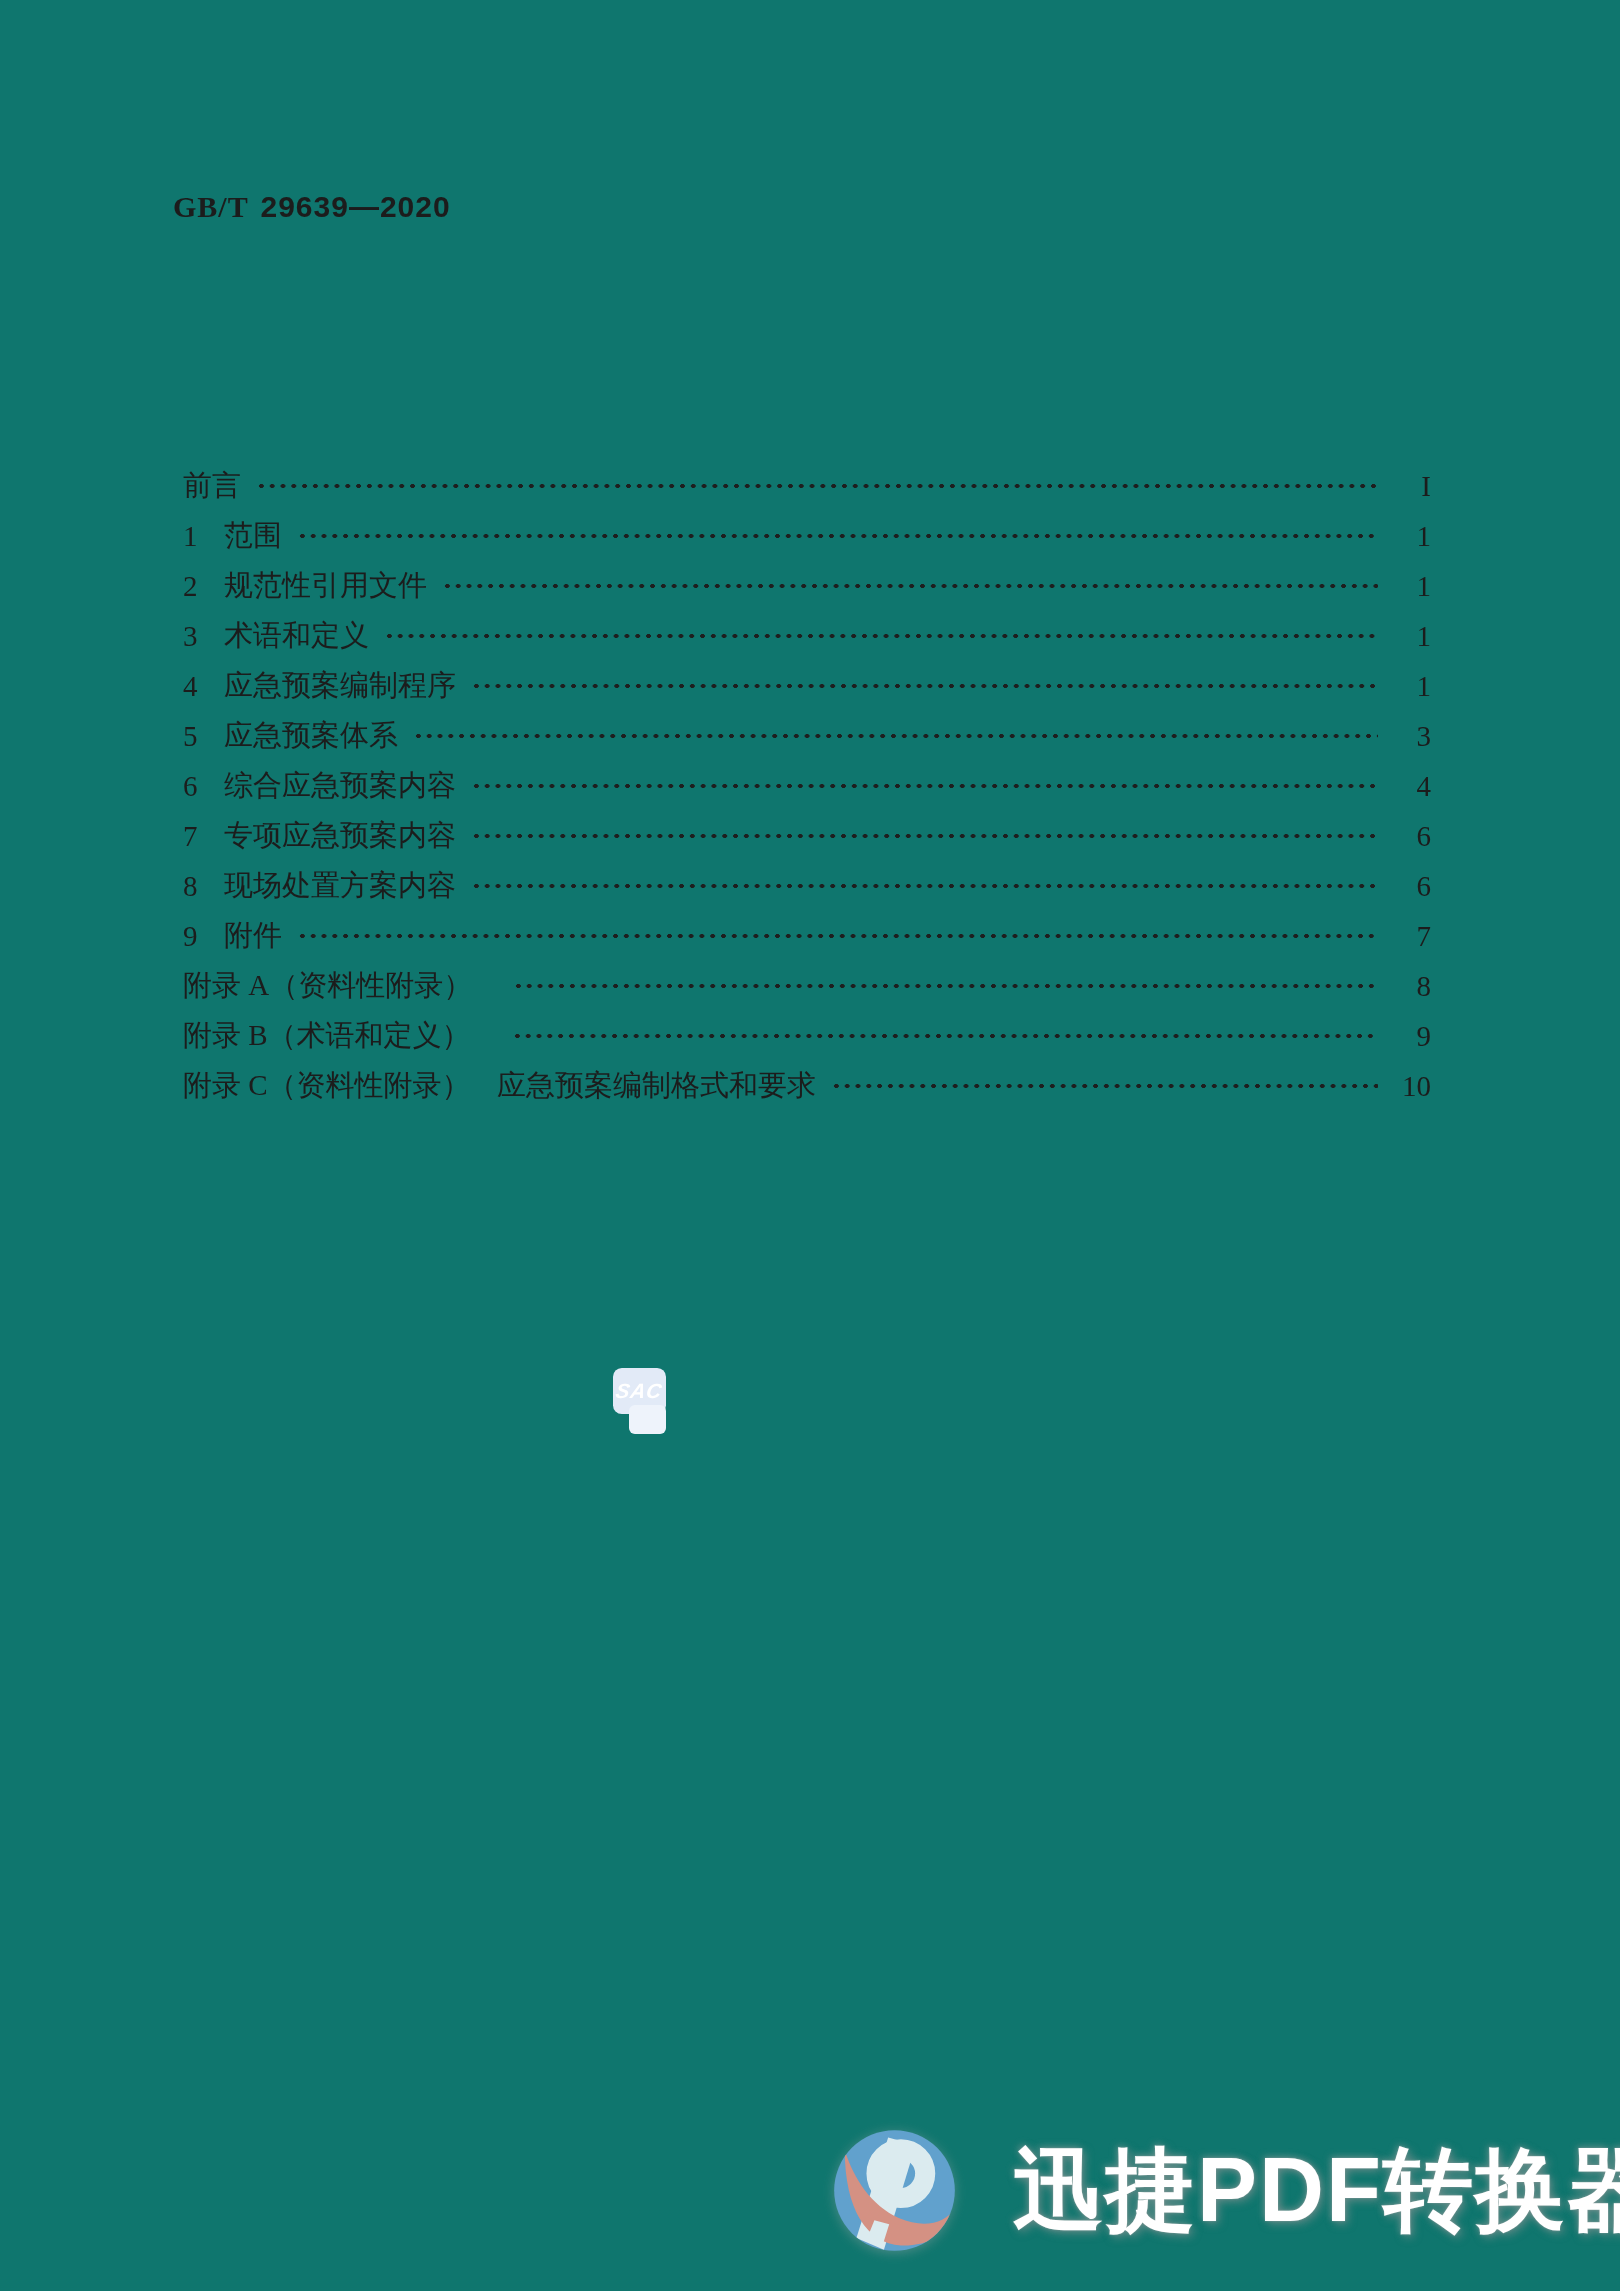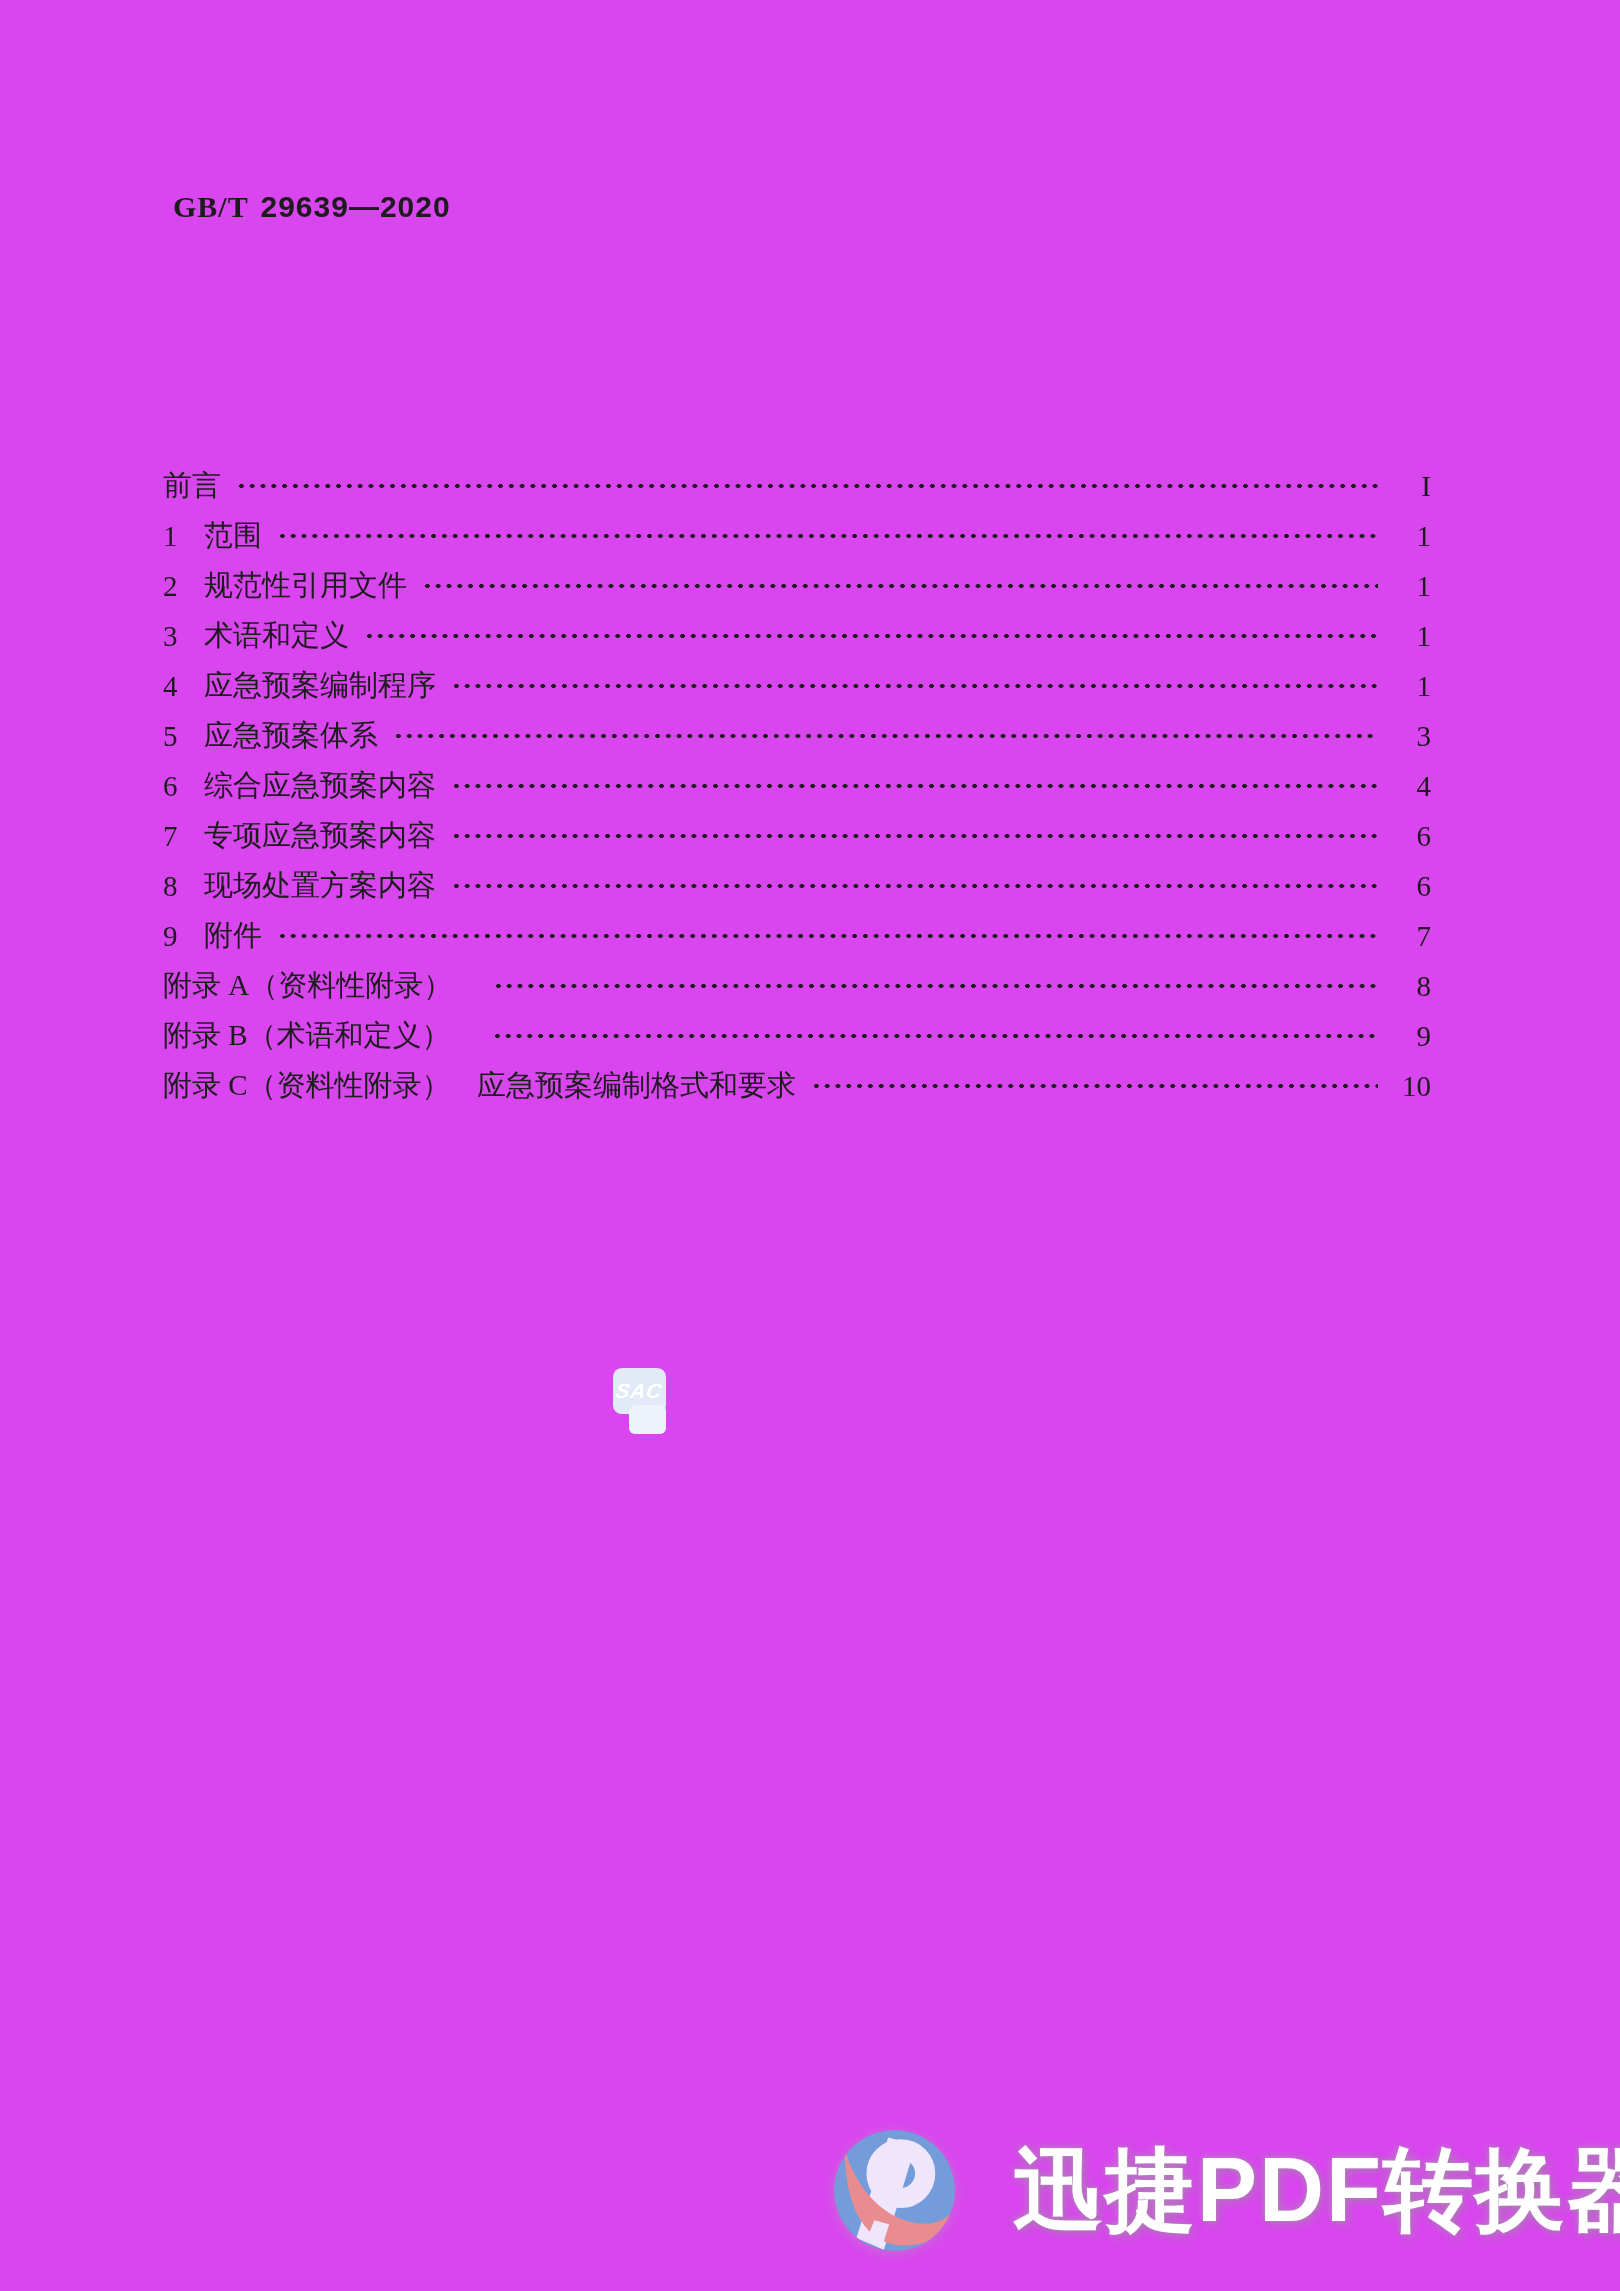--- a/index.html
+++ b/index.html
@@ -1,35 +1,35 @@
 <!DOCTYPE html>
 <html><head>
 <meta charset="utf-8">
 <style>
   html,body { margin:0; padding:0; background:#ffffff; }
   .sheet {
-    position:relative; width:1620px; height:2292px; background:#d946ef;
+    position:relative; width:1620px; height:2292px; background:#0f766e;
     overflow:hidden; color:#1c1c1c;
     font-family:"Liberation Serif","DejaVu Serif",serif;
   }
 
   
   .std-code { position:absolute; left:173px; top:190px; font-size:30px; white-space:nowrap; }
   .std-code .gb { font-weight:bold; letter-spacing:1px; }
   .std-code .num { font-family:"Liberation Sans","DejaVu Sans",sans-serif; font-weight:600; margin-left:11.8px; letter-spacing:1px; }
 
   
   .doc-title {
     position:absolute; top:327px; left:0; width:100%; text-align:center;
     font-size:46px; font-weight:bold; letter-spacing:2px;
     font-family:"Liberation Sans","DejaVu Sans",sans-serif;
   }
 
   
-  .toc { position:absolute; left:163px; right:189px; top:461px; font-size:29px; }
+  .toc { position:absolute; left:183px; right:189px; top:461px; font-size:29px; }
   .toc-row { display:flex; align-items:center; height:50px; }
   .toc-prefix { white-space:pre; }
   .toc-prefix:not(:empty) { margin-right:26.5px; }
   .toc-label { white-space:pre; }
   .leader {
     flex:1 1 auto; height:100%; margin:0 9.8px 0 14.7px;
     background-image:radial-gradient(circle, #1e1e1e 2.1px, rgba(0,0,0,0) 2.5px);
     background-size:10.8px 100%;
     background-position:left center;
     background-repeat:repeat-x;

